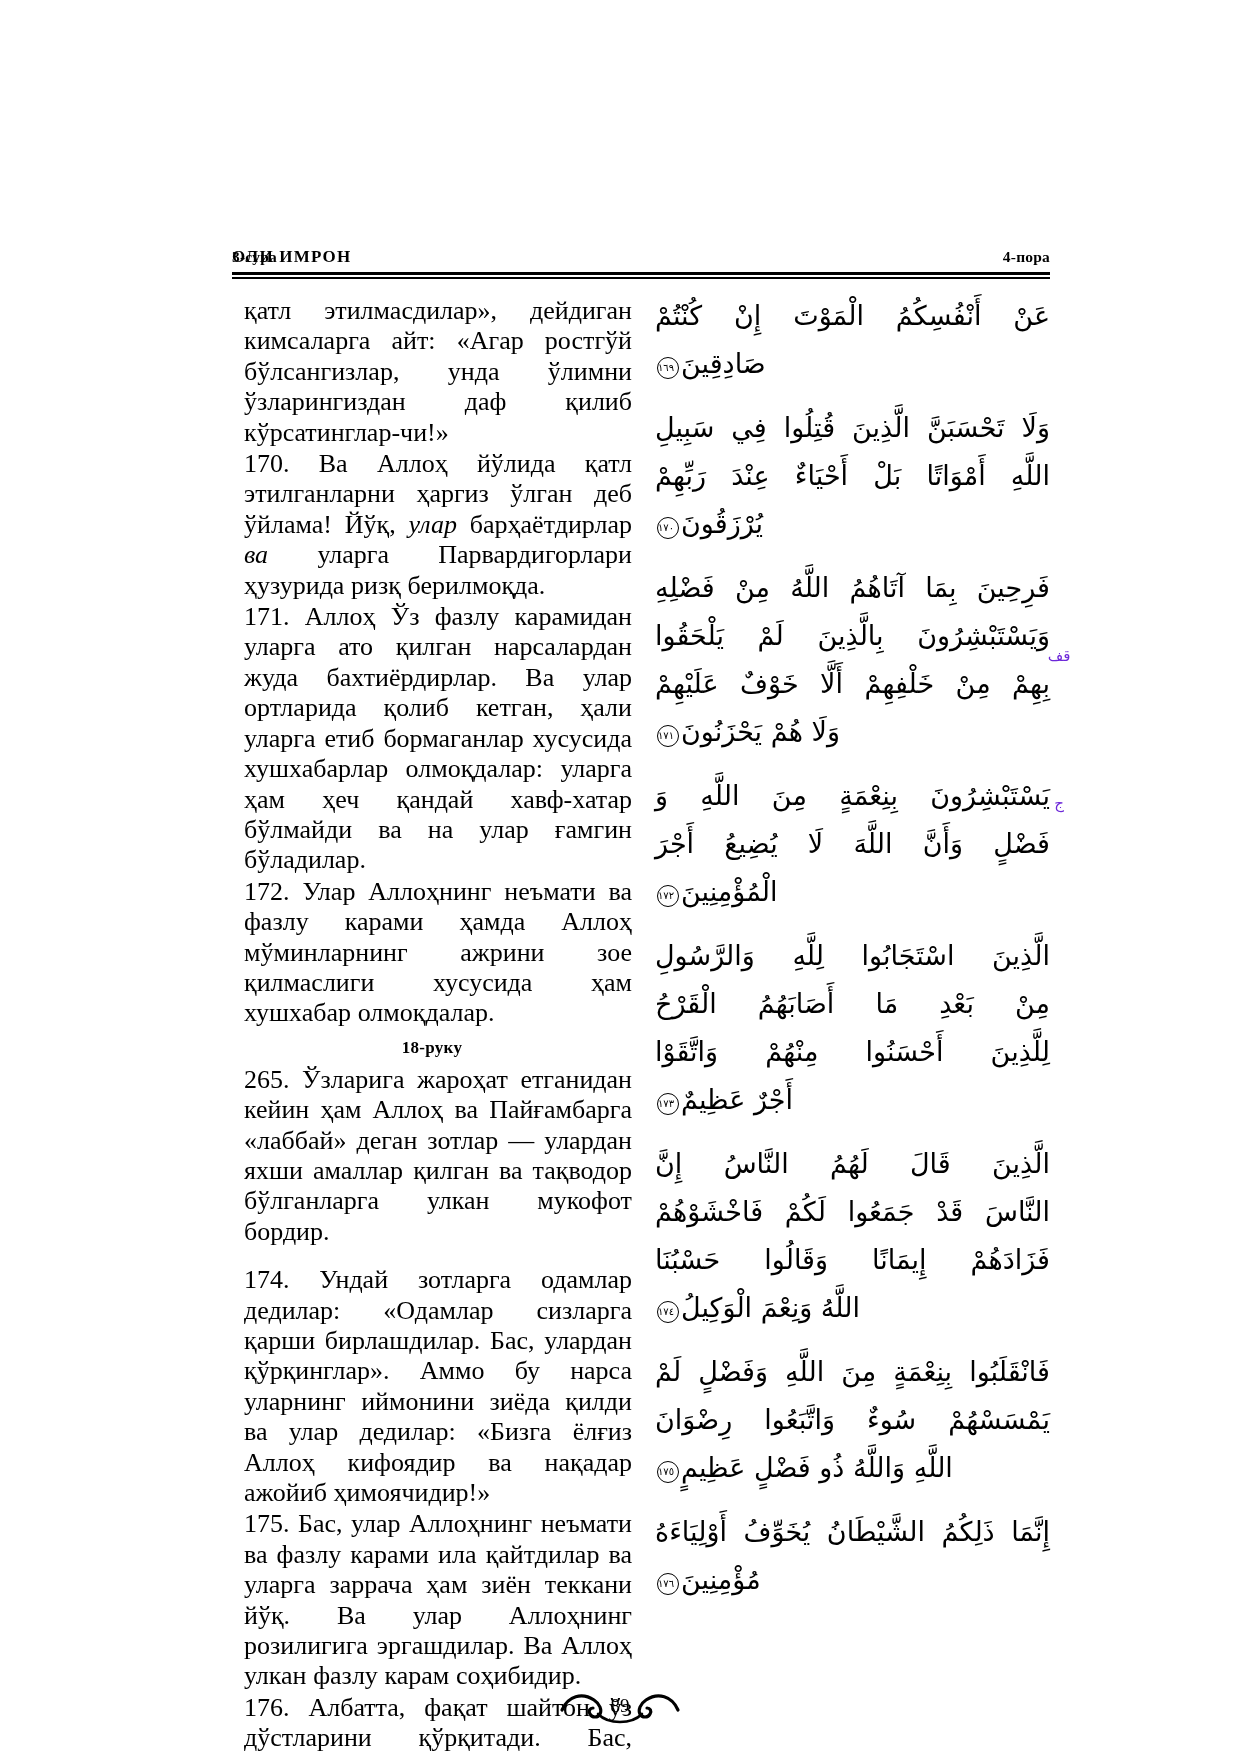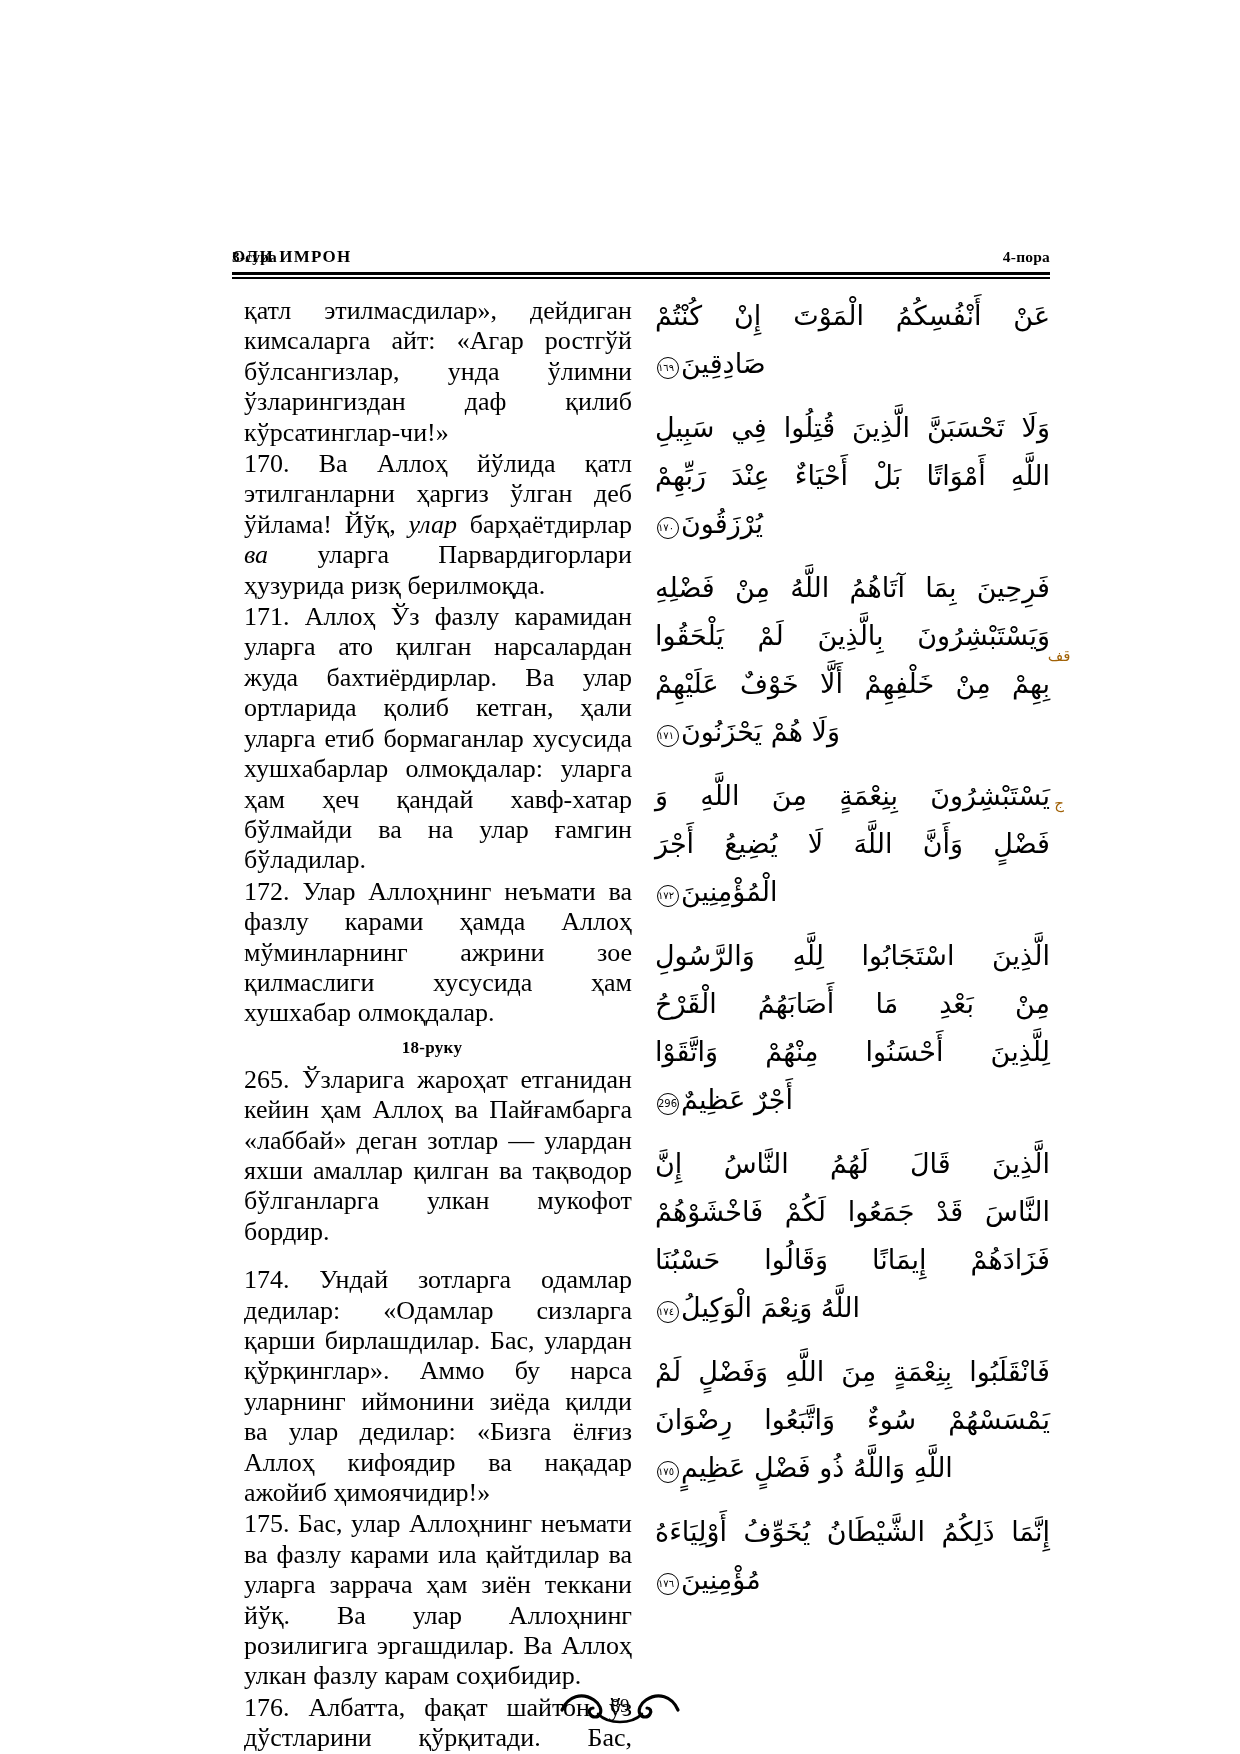--- a/index.html
+++ b/index.html
@@ -129,21 +129,21 @@
     vertical-align: 2px;
     margin: 0 2px;
   }
 
   
   .margin-note {
     position: absolute;
     font-family: "DejaVu Sans", "Liberation Sans", sans-serif;
     font-size: 15px;
     line-height: 16px;
-    color: #a16207;
+    color: #6d28d9;
     text-align: center;
     direction: rtl;
     width: 34px;
   }
 
   
   .folio {
     position: absolute;
     left: 0;
     top: 1684px;
@@ -226,21 +226,21 @@
     <div class="ar-block" style="margin-bottom:16px;">
       <div class="ar-line">يَسْتَبْشِرُونَ بِنِعْمَةٍ مِنَ اللَّهِ وَ</div>
       <div class="ar-line">فَضْلٍ وَأَنَّ اللَّهَ لَا يُضِيعُ أَجْرَ</div>
       <div class="ar-line lastline"><span>الْمُؤْمِنِينَ</span><span class="ayah-mark">١٧٢</span></div>
     </div>
 
     <div class="ar-block" style="margin-bottom:16px;">
       <div class="ar-line">الَّذِينَ اسْتَجَابُوا لِلَّهِ وَالرَّسُولِ</div>
       <div class="ar-line">مِنْ بَعْدِ مَا أَصَابَهُمُ الْقَرْحُ</div>
       <div class="ar-line">لِلَّذِينَ أَحْسَنُوا مِنْهُمْ وَاتَّقَوْا</div>
-      <div class="ar-line lastline"><span>أَجْرٌ عَظِيمٌ</span><span class="ayah-mark">296</span></div>
+      <div class="ar-line lastline"><span>أَجْرٌ عَظِيمٌ</span><span class="ayah-mark">١٧٣</span></div>
     </div>
 
     <div class="ar-block" style="margin-bottom:16px;">
       <div class="ar-line">الَّذِينَ قَالَ لَهُمُ النَّاسُ إِنَّ</div>
       <div class="ar-line">النَّاسَ قَدْ جَمَعُوا لَكُمْ فَاخْشَوْهُمْ</div>
       <div class="ar-line">فَزَادَهُمْ إِيمَانًا وَقَالُوا حَسْبُنَا</div>
       <div class="ar-line lastline"><span>اللَّهُ وَنِعْمَ الْوَكِيلُ</span><span class="ayah-mark">١٧٤</span></div>
     </div>
 
     <div class="ar-block" style="margin-bottom:16px;">

